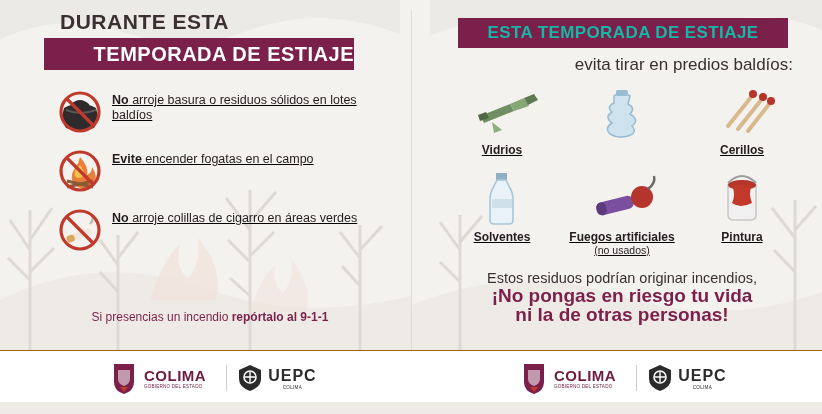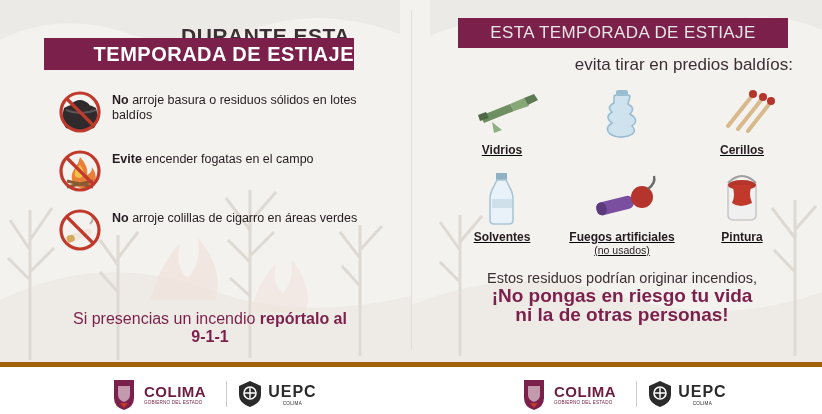--- a/index.html
+++ b/index.html
@@ -27,71 +27,72 @@
     width: 1px; height: 340px;
     background: #e0dcd6;
     z-index: 3;
   }
   
   .left {
     position: absolute; left: 0; top: 0; width: 411px; height: 370px;
     z-index: 4;
   }
   .title-top {
-    position: absolute; left: 60px; top: 24px; width: 290px;
-    text-align: right;
+    position: absolute; left: 60px; top: 10px; width: 290px;
+    text-align: left;
     font-size: 21px; font-weight: bold; letter-spacing: .5px;
     color: #3b2f33;
   }
   .title-band {
     position: absolute; left: 44px; top: 38px;
     width: 310px; height: 32px;
     background: #7b1f4b;
     display: flex; align-items: center; justify-content: flex-end;
   }
   .title-band span {
     color: #ffffff; font-size: 20px; font-weight: bold; letter-spacing: .5px;
   }
   .rule-list {
     position: absolute; left: 50px; top: 88px; width: 320px;
   }
   .rule {
     display: flex; align-items: flex-start;
     margin-bottom: 13px;
     height: 46px;
+    text-decoration: underline;
   }
   .rule-ico {
     width: 62px; height: 46px; flex: 0 0 62px;
     position: relative;
   }
   .rule-txt {
     font-size: 12.5px; line-height: 15px; color: #241c1f;
     padding-top: 5px;
   }
   .rule-txt b { font-weight: bold; }
   .footer-note {
     position: absolute; left: 70px; top: 310px;
     width: 280px; text-align: center;
-    font-size: 16px; color: #7b1f4b; font-weight: bold;
+    font-size: 12px; color: #7b1f4b; font-weight: bold;
   }
   .footer-note .plain { font-weight: normal; }
 
   
   .right {
     position: absolute; left: 420px; top: 0; width: 402px; height: 370px;
     z-index: 4;
   }
   .r-band {
     position: absolute; left: 38px; top: 18px;
     width: 330px; height: 30px;
     background: #7b1f4b;
     display: flex; align-items: center; justify-content: center;
   }
   .r-band span {
-    color: #e5e5e5; font-size: 17px; font-weight: normal; letter-spacing: .4px;
+    color: #14b8a6; font-size: 17px; font-weight: bold; letter-spacing: .4px;
   }
   .r-sub {
     position: absolute; left: 8px; top: 55px; width: 365px;
     text-align: right; font-size: 17px; color: #3b2f33;
   }
   .grid {
     position: absolute; left: 22px; top: 82px; width: 362px;
   }
   .grow { display: flex; text-decoration: underline; }
   .cell {
@@ -104,23 +105,23 @@
   }
   .cell .cap .small { font-weight: normal; font-size: 10.5px; display:block; }
   .r-close {
     position: absolute; left: 12px; top: 270px; width: 380px; text-align: center;
   }
   .r-close .l1 { font-size: 14.5px; color: #3b2f33; }
   .r-close .l2 { font-size: 19px; color: #7b1f4b; font-weight: bold; line-height: 19px; }
 
   
   .bottombar {
-    position: absolute; left: 0; bottom: 0; width: 822px; height: 52px;
+    position: absolute; left: 0; bottom: 12px; width: 822px; height: 52px;
     background: #ffffff; z-index: 6;
-    border-top: 5px solid #a16207;
+    border-top: 1px solid #a16207;
   }
   .logo-group {
     position: absolute; top: 8px; height: 38px;
     display: flex; align-items: center;
   }
   .lg-left { left: 110px; }
   .lg-right { left: 520px; }
   .seal {
     width: 28px; height: 34px; position: relative; margin-right: 6px;
   }

